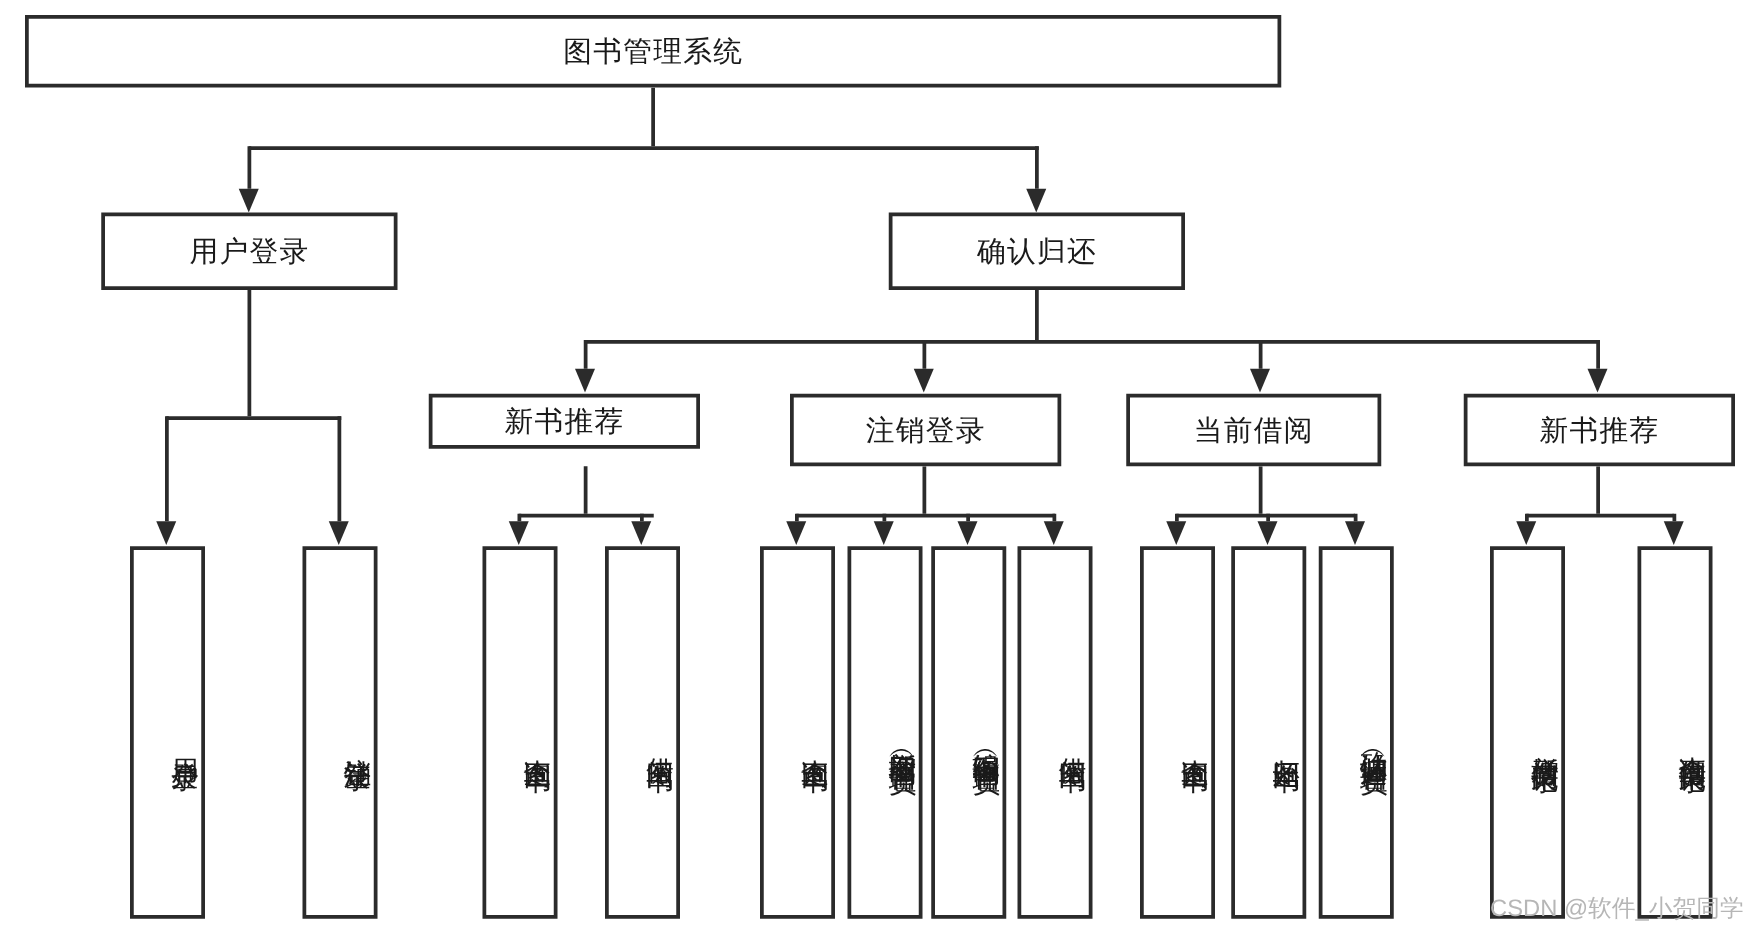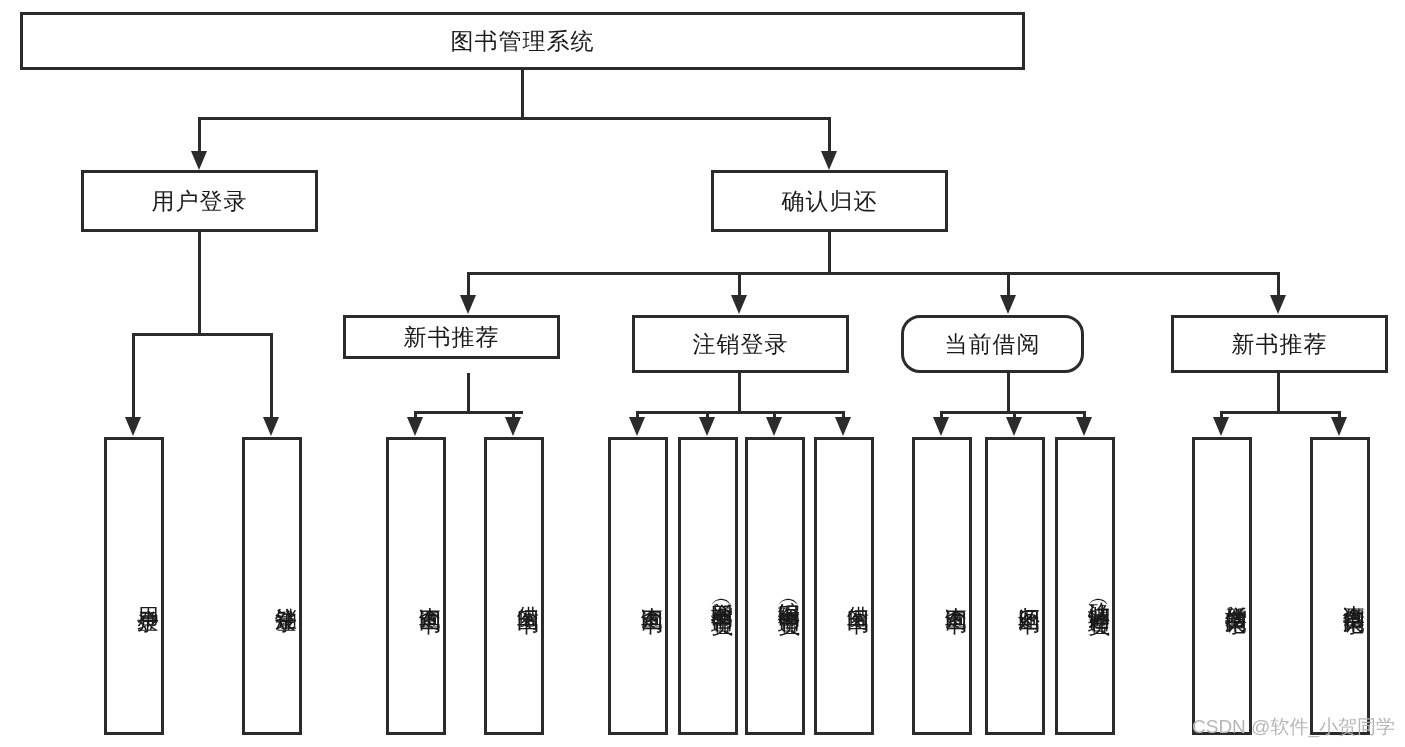--- a/index.html
+++ b/index.html
@@ -135,21 +135,21 @@
       </div>
       <div class="node horiz" style="left: 711px; top: 170px; width: 237px; height: 62px;">
         <span class="label">确认归还</span>
       </div>
       <div class="node horiz" style="left: 343px; top: 315px; width: 217px; height: 44px;">
         <span class="label">新书推荐</span>
       </div>
       <div class="node horiz" style="left: 632px; top: 315px; width: 217px; height: 58px;">
         <span class="label">注销登录</span>
       </div>
-      <div class="node horiz" style="left: 901px; top: 315px; width: 183px; height: 58px; border-radius: 19px;">
+      <div class="node horiz" style="left: 901px; top: 315px; width: 204px; height: 58px;">
         <span class="label">当前借阅</span>
       </div>
       <div class="node horiz" style="left: 1171px; top: 315px; width: 217px; height: 58px;">
         <span class="label">新书推荐</span>
       </div>
       <div class="node vert" style="left: 104px; top: 437px; width: 60px; height: 298px;">
         <span class="label">用户登录</span>
       </div>
       <div class="node vert" style="left: 242px; top: 437px; width: 60px; height: 298px;">
         <span class="label">注销登录</span>

